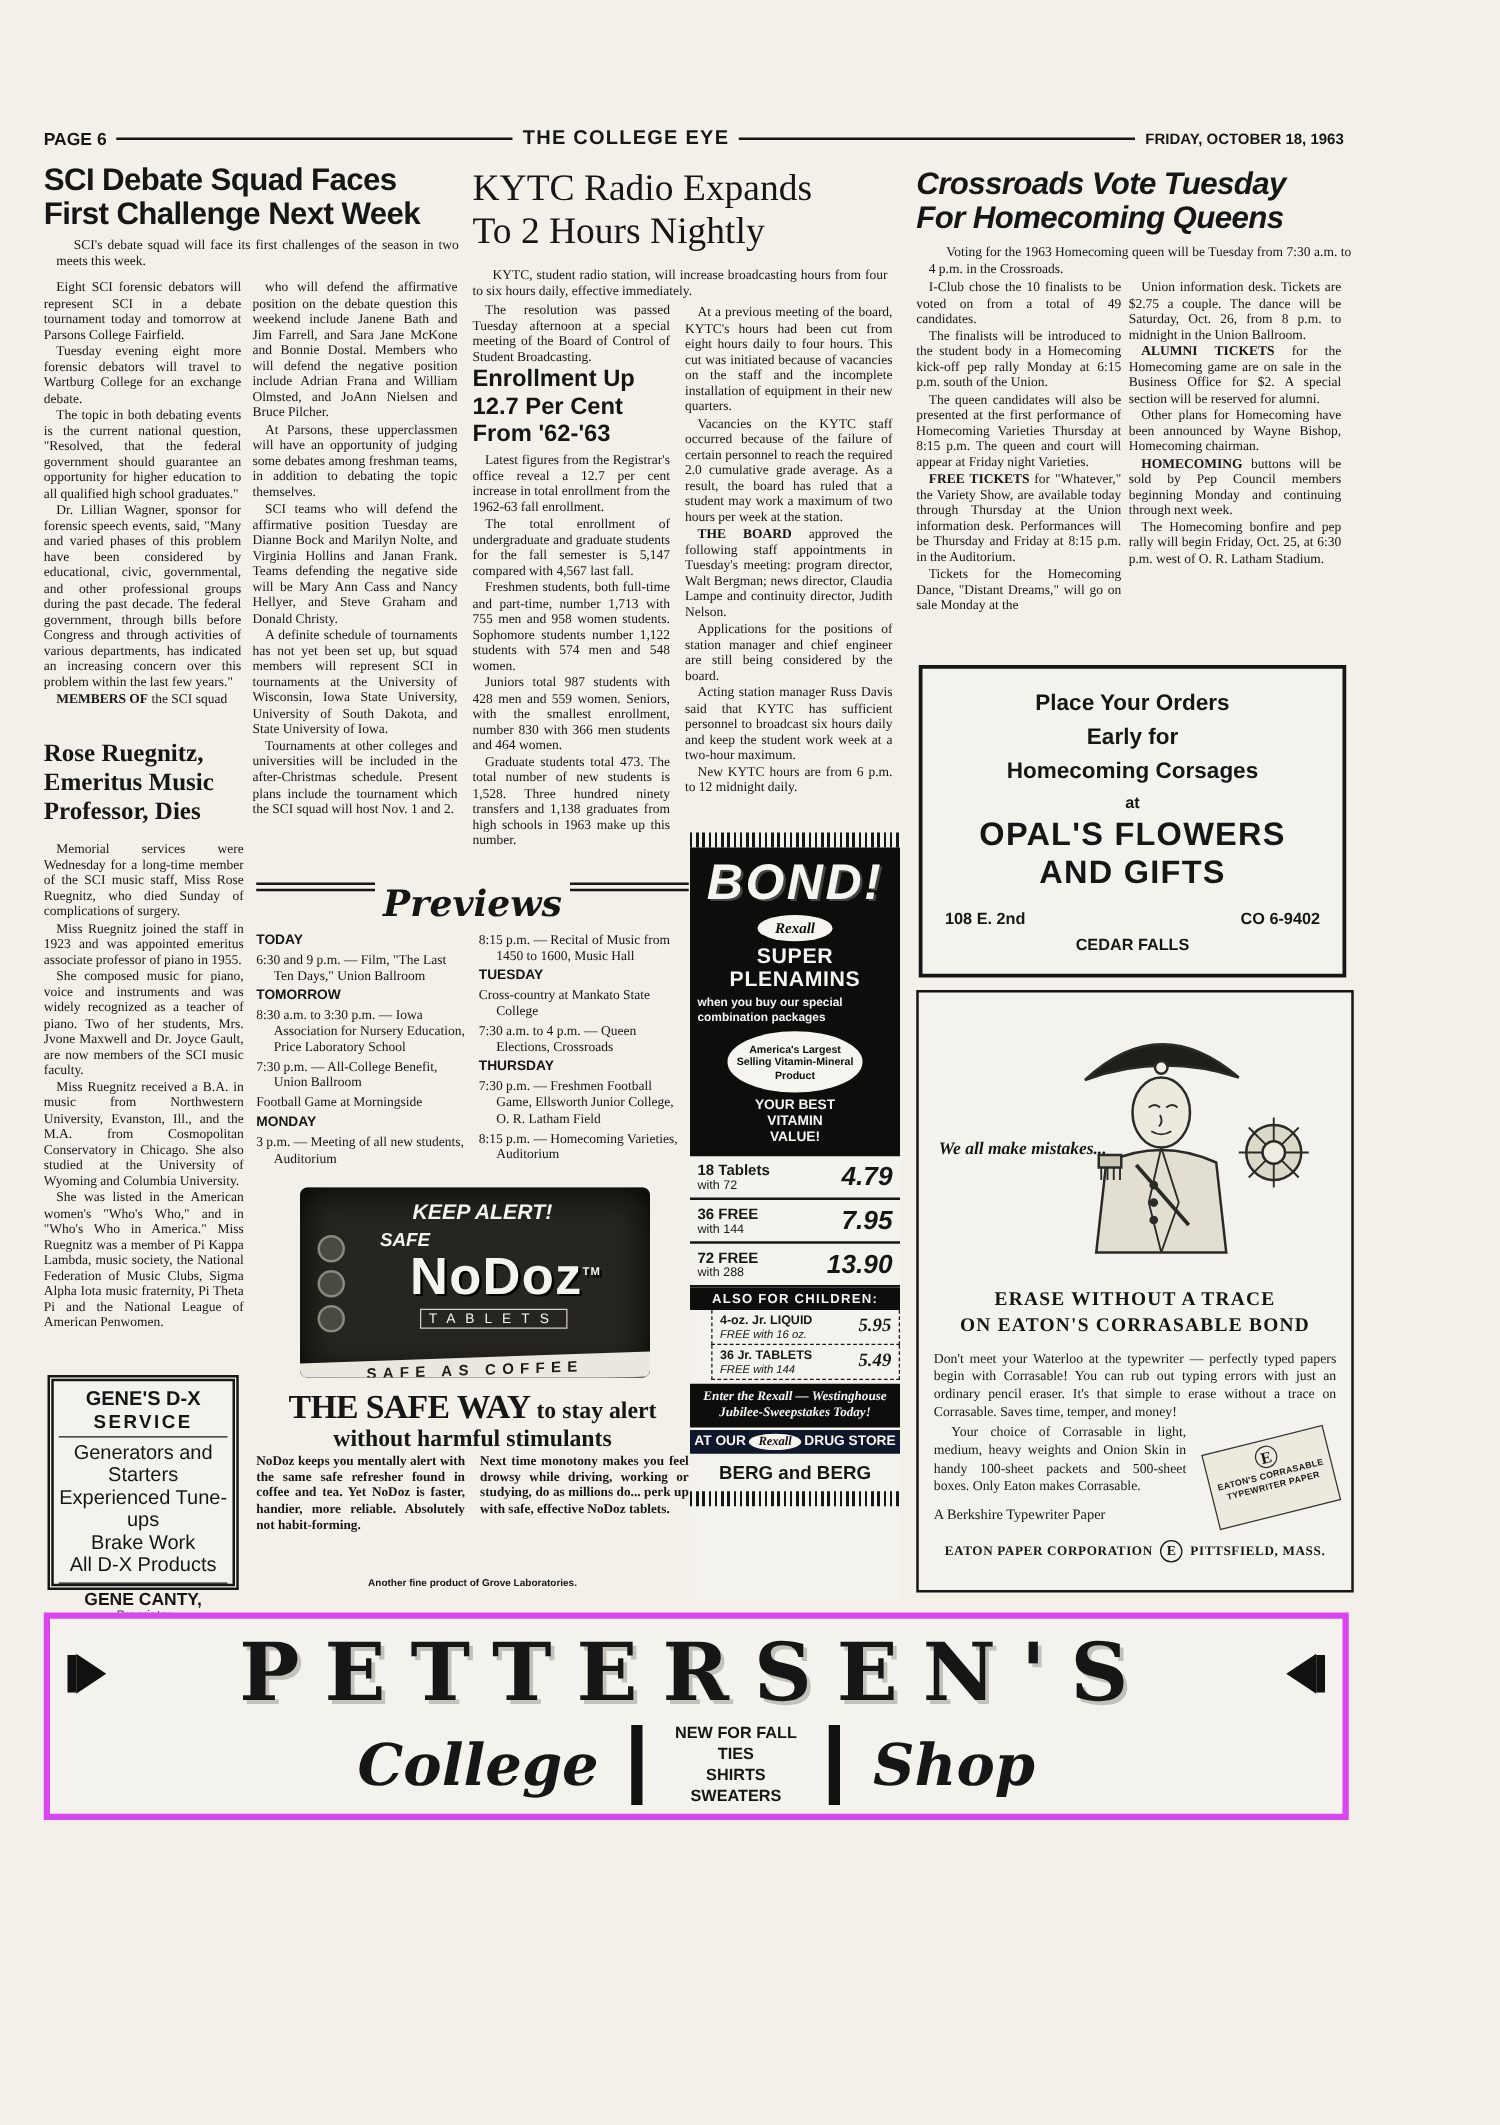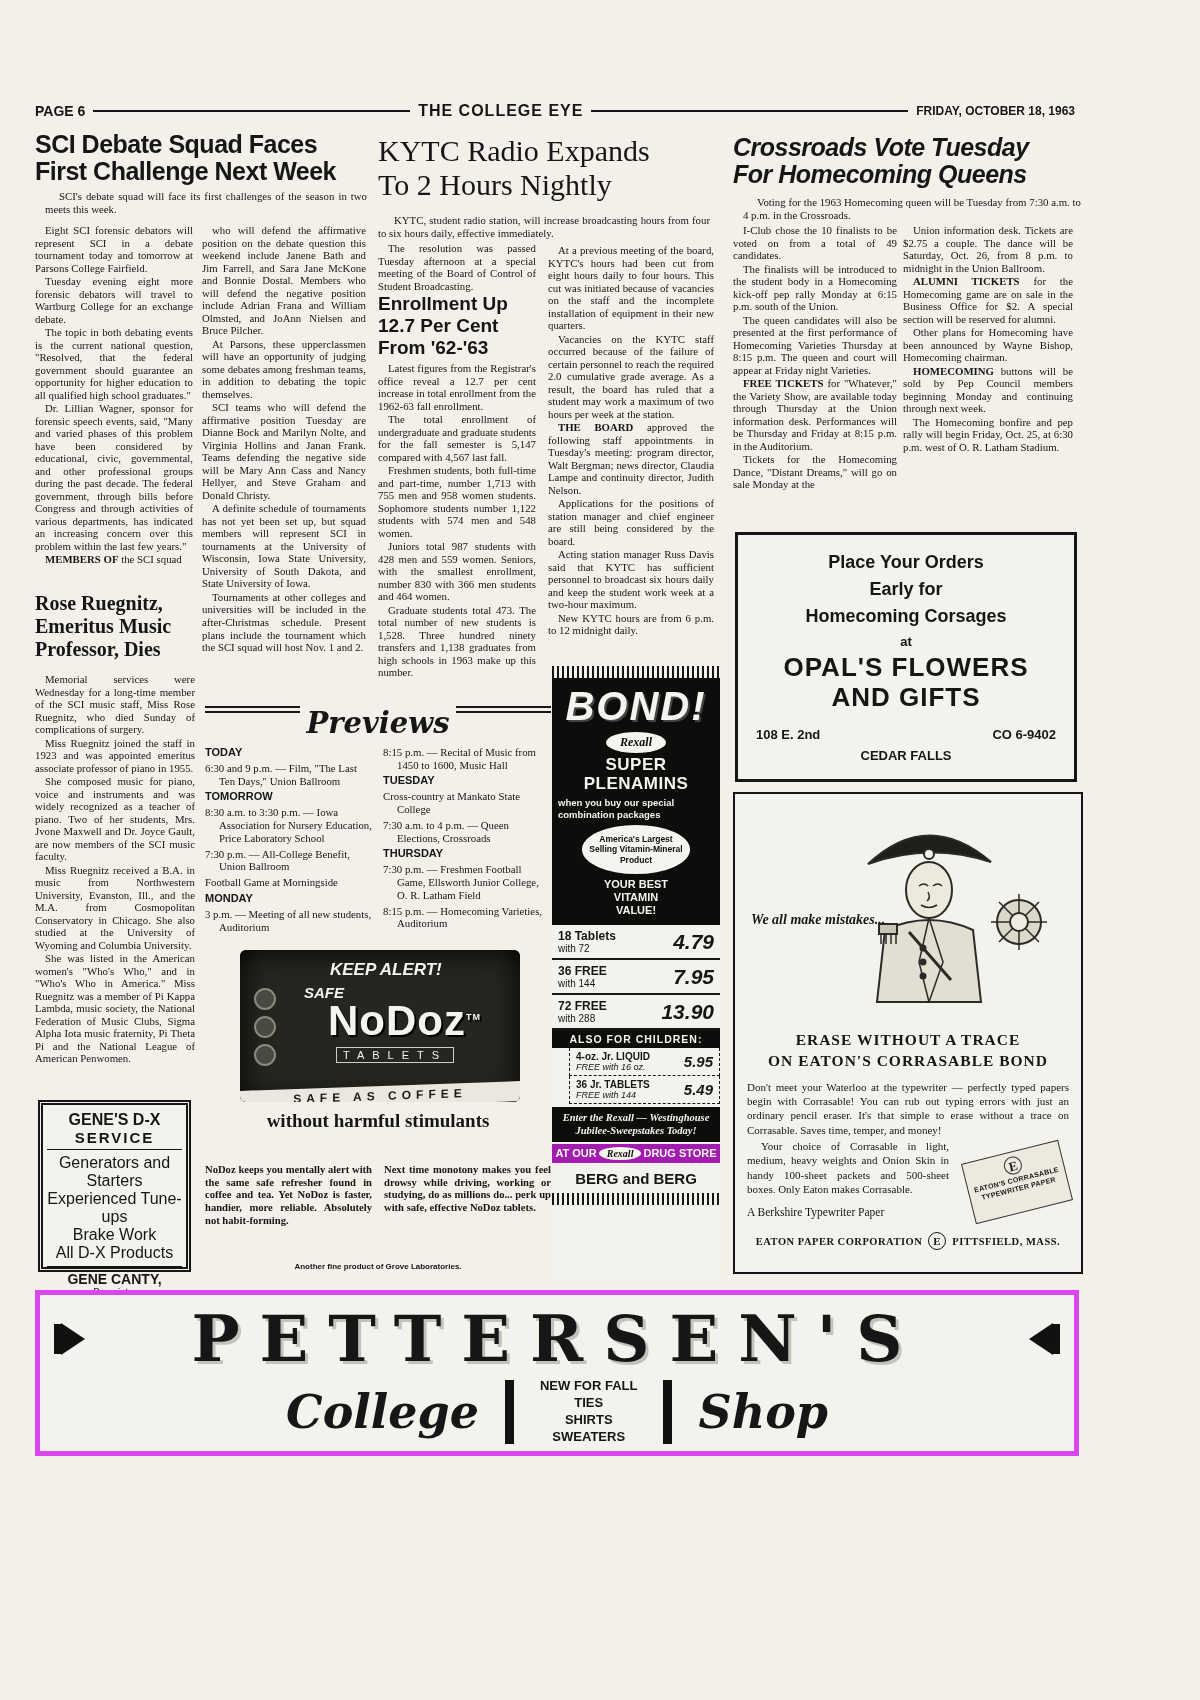--- a/index.html
+++ b/index.html
@@ -105,24 +105,24 @@
                   padding:4px 6px; }
   .rexall-offer .q1 { font-family:"Liberation Sans", sans-serif; font-weight:bold; font-size:12px; }
   .rexall-offer .q2 { font-family:"Liberation Sans", sans-serif; font-size:10px; }
   .rexall-offer .price { font-family:"Liberation Sans", sans-serif; font-weight:bold; font-size:21px; font-style:italic; }
   .rexall-child-head { background:#0d0d0b; color:#f5f4ef; font-family:"Liberation Sans", sans-serif; font-weight:bold;
                        font-size:10.5px; text-align:center; padding:3px 0; letter-spacing:1px; }
   .rexall-child { display:flex; align-items:center; justify-content:space-between; border:1px dashed #161616;
                   border-top:none; padding:3px 6px;margin-left:17px; }
   .rexall-child .c1 { font-family:"Liberation Sans", sans-serif; font-weight:bold; font-size:10px; }
   .rexall-child .c2 { font-family:"Liberation Sans", sans-serif; font-style:italic; font-size:9px; }
-  .rexall-child .price { font-family:Liberation Sans, sans-serif; font-weight:bold; font-size:15px; font-style:italic; }
+  .rexall-child .price { font-family:Liberation Serif, serif; font-weight:bold; font-size:15px; font-style:italic; }
   .rexall-sweep { background:#0d0d0b; color:#f5f4ef; font-family:"Liberation Serif", serif; font-style:italic;
                   font-weight:bold; font-size:10.5px; text-align:center; padding:4px 4px; margin-top:3px; line-height:1.25; }
-  .rexall-store { background:#a21caf; color:#f5f4ef; display:flex; align-items:center; justify-content:center; gap:2px;
+  .rexall-store { background:#0f172a; color:#f5f4ef; display:flex; align-items:center; justify-content:center; gap:2px;
                   font-family:"Liberation Sans", sans-serif; font-weight:bold; font-size:11px; padding:3px 0; margin-top:2px; }
   .rexall-store .rexall-oval { font-size:10px; padding:1px 8px; margin:0; }
   .rexall-berg { text-align:center; font-family:"Liberation Sans", sans-serif; font-weight:bold; font-size:15px;
                  padding:7px 0 6px; }
 
   
   .crossroads-headline { left:733px; top:134px; width:350px; }
   .crossroads-intro { left:743px; top:196px; width:338px; font-size:10.8px; line-height:1.16; text-indent:14px; text-align:justify; }
   .crossroads-colA { left:733px; top:224px; width:164px; height:304px; }
   .crossroads-colB { left:903px; top:224px; width:170px; height:304px; }
@@ -292,20 +292,23 @@
     <div class="pill"></div>
     <div class="pill"></div>
     <div class="pill"></div>
   </div>
   <div class="safe">SAFE</div>
   <div class="brand"><span>NoDoz</span><sup>TM</sup></div>
   <div class="tablets">TABLETS</div>
   <div class="coffee">SAFE AS COFFEE</div>
 </div>
 <div class="abs nodoz-head">
+  <div>
+    <span class="big">THE SAFE WAY</span><span class="rest"> to stay alert</span>
+  </div>
   <div class="rest">without harmful stimulants</div>
 </div>
 <div class="abs nodoz-cols">
   <div class="ncol">NoDoz keeps you mentally alert with the same safe refresher found in coffee and tea. Yet NoDoz is faster, handier, more reliable. Absolutely not habit-forming.</div>
   <div class="ncol">Next time monotony makes you feel drowsy while driving, working or studying, do as millions do... perk up with safe, effective NoDoz tablets.</div>
 </div>
 <div class="abs nodoz-tag">Another fine product of Grove Laboratories.</div>
 
 <div class="abs rexall">
   <div class="stripe"></div>

